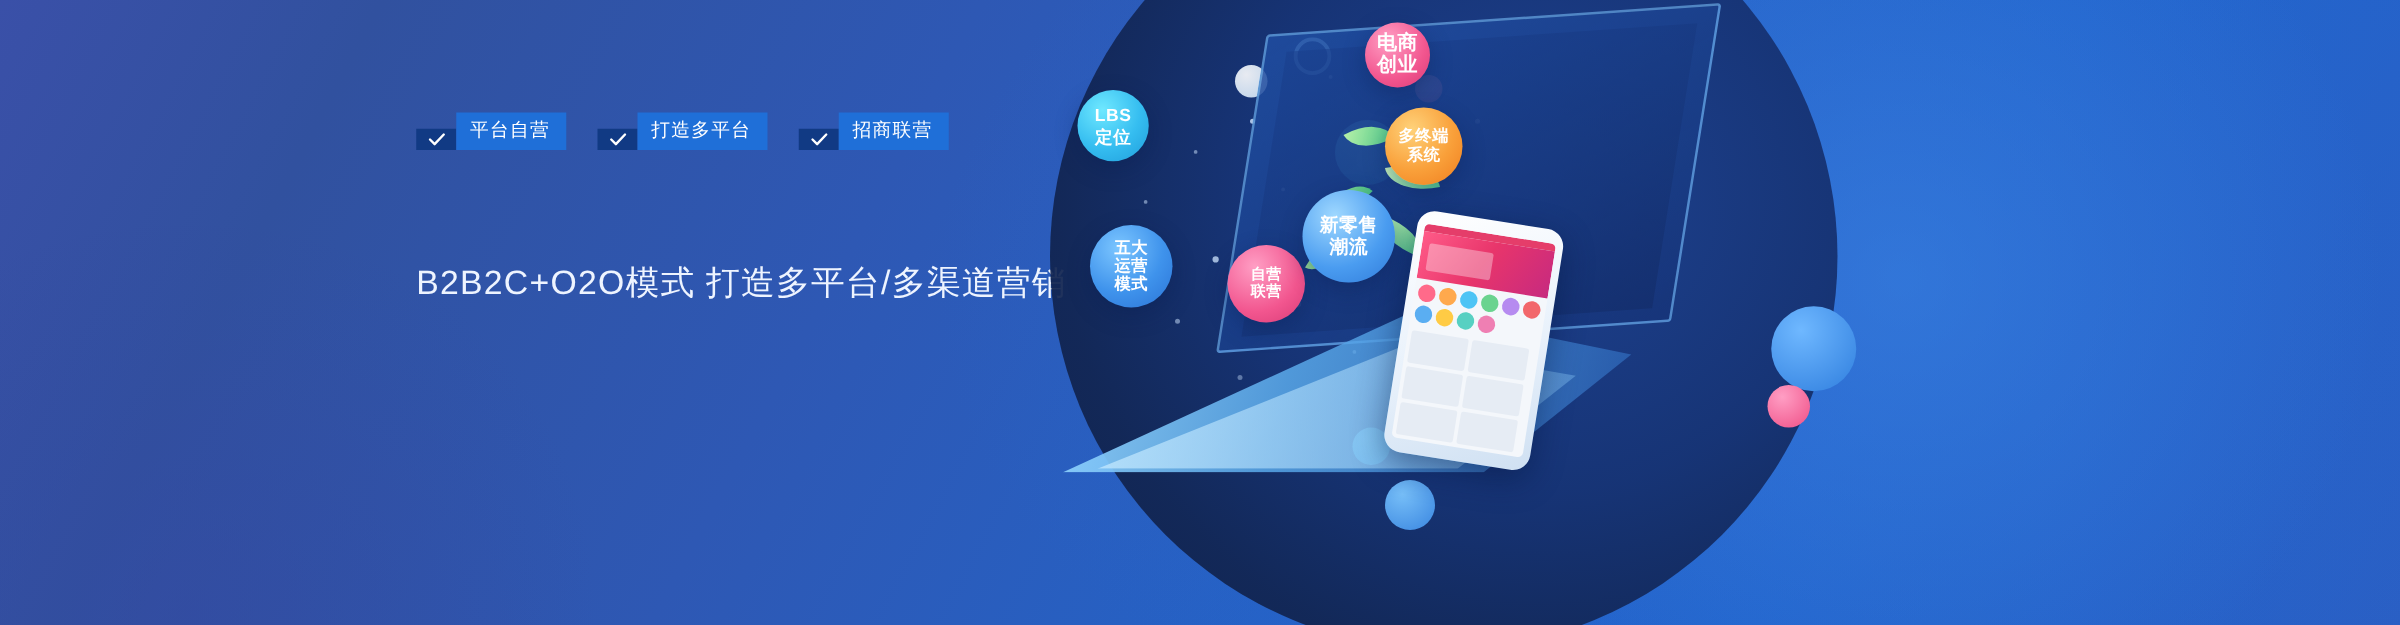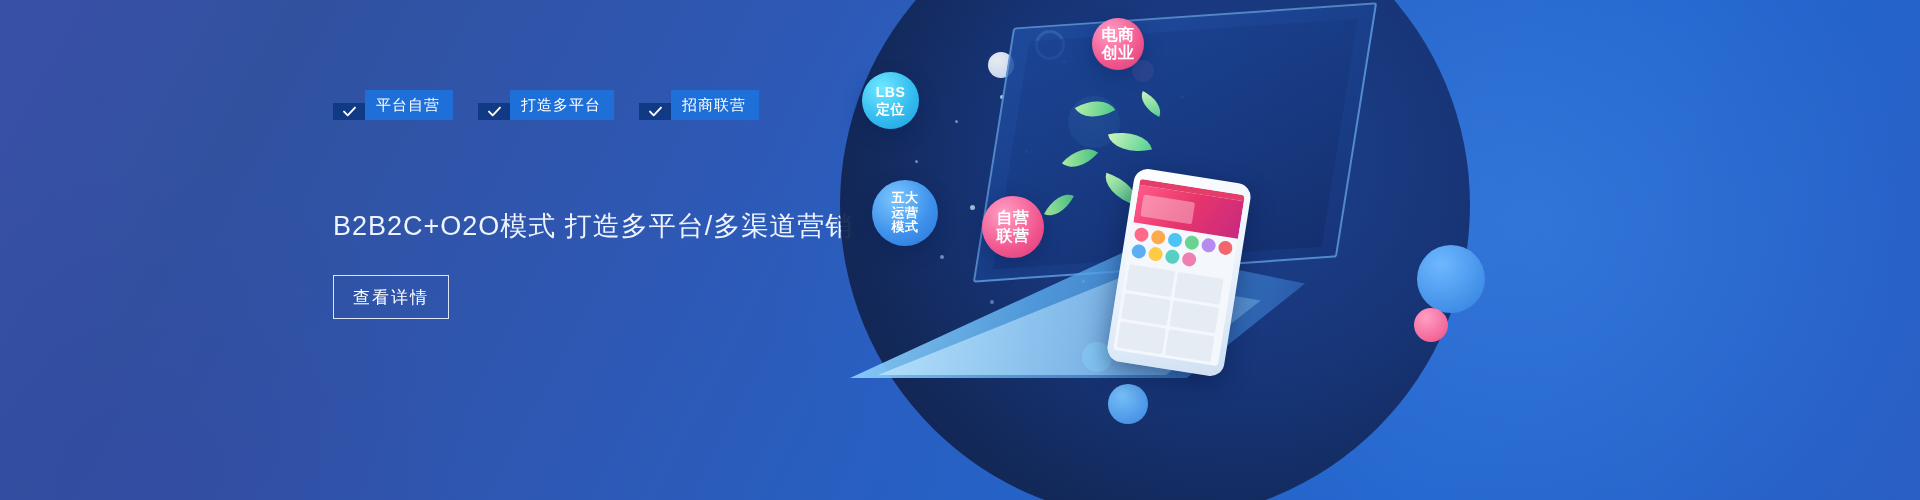--- a/index.html
+++ b/index.html
@@ -193,21 +193,20 @@
           <svg width="17" height="17" viewBox="0 0 17 17" aria-hidden="true">
             <path d="M3 8.6 L6.7 12.3 L14 4.6" fill="none" stroke="#ffffff" stroke-width="1.9" stroke-linecap="round" stroke-linejoin="round"></path>
           </svg>
         </span>
         <span class="tag-label">招商联营</span>
       </div>
 
     </div>
 
     <p class="subtitle">B2B2C+O2O模式 打造多平台/多渠道营销</p>
-    <button class="cta">查看详情</button>
   </div>
 
   <div class="art">
 
     <div class="dark-sphere"></div>
 
     <div class="stars">
       <span class="star" style="left:180px;top:95px;width:4px;height:4px;opacity:.8"></span>
       <span class="star" style="left:205px;top:150px;width:3px;height:3px;opacity:.6"></span>
       <span class="star" style="left:150px;top:205px;width:5px;height:5px;opacity:.75"></span>
@@ -282,30 +281,42 @@
     </div>
 
     <div class="bubble b-blue" style="left:52px;top:180px;width:66px;height:66px;font-size:13px;">
       <span>
         <span>五大</span><br>
         <span>运营</span><br>
         <span>模式</span>
       </span>
     </div>
 
-    <div class="bubble b-pink" style="left:162px;top:196px;width:62px;height:62px;font-size:16px;">
+    <div class="bubble b-pink" style="left:162px;top:196px;width:62px;height:62px;font-size:12px;">
       <span>
         <span>自营</span><br>
         <span>联营</span>
       </span>
     </div>
 
+    <div class="bubble b-blue" style="left:222px;top:152px;width:74px;height:74px;font-size:15px;background:radial-gradient(circle at 35% 28%,#9fd8ff 0%,#4a9cf0 58%,#2f7ad9 100%);">
+      <span>
+        <span>新零售</span><br>
+        <span>潮流</span>
+      </span>
+    </div>
 
     <div class="bubble b-pink" style="left:272px;top:18px;width:52px;height:52px;font-size:16px;">
       <span>
         <span>电商</span><br>
         <span>创业</span>
       </span>
     </div>
 
+    <div class="bubble b-orange" style="left:288px;top:86px;width:62px;height:62px;font-size:13px;">
+      <span>
+        <span>多终端</span><br>
+        <span>系统</span>
+      </span>
+    </div>
 
   </div>
 </div>
 
 </body></html>

